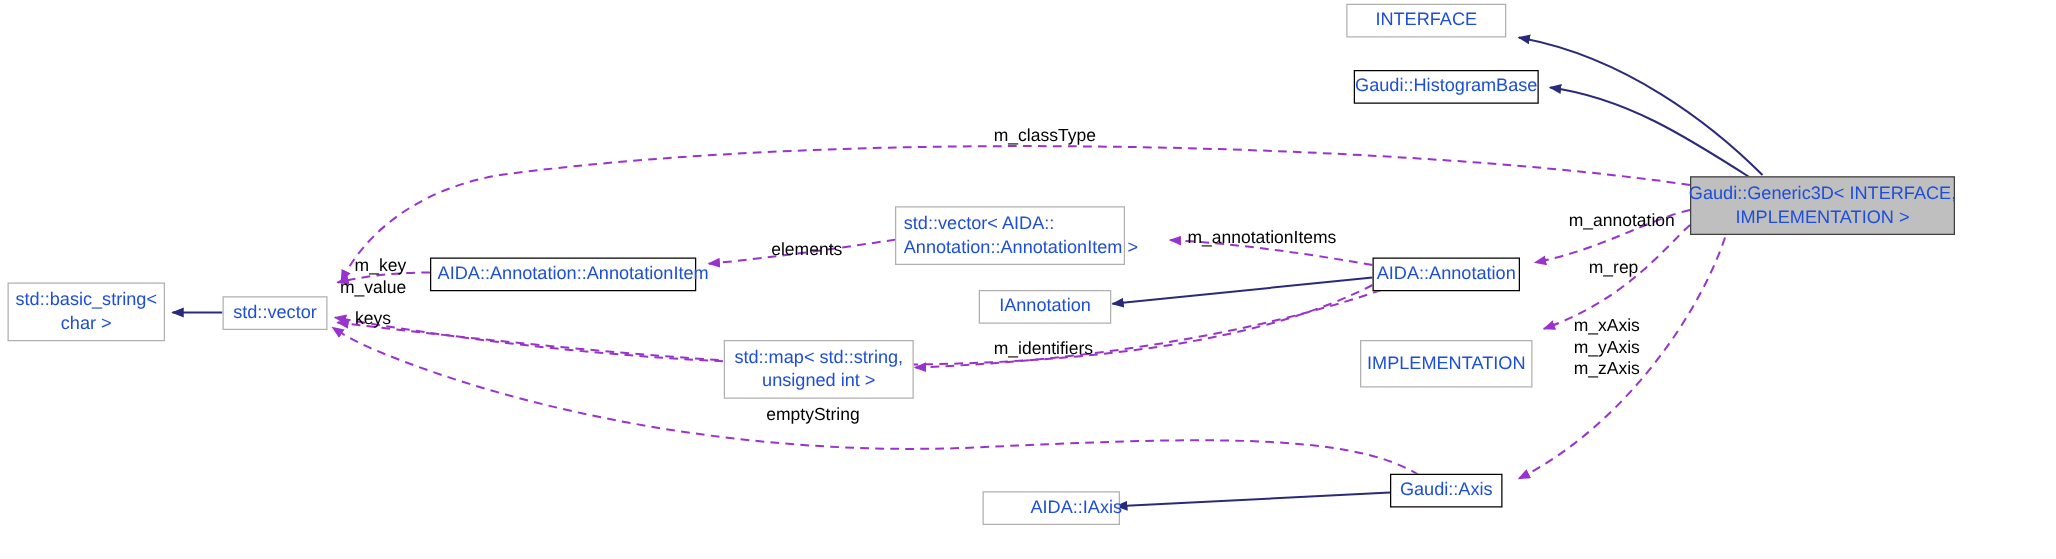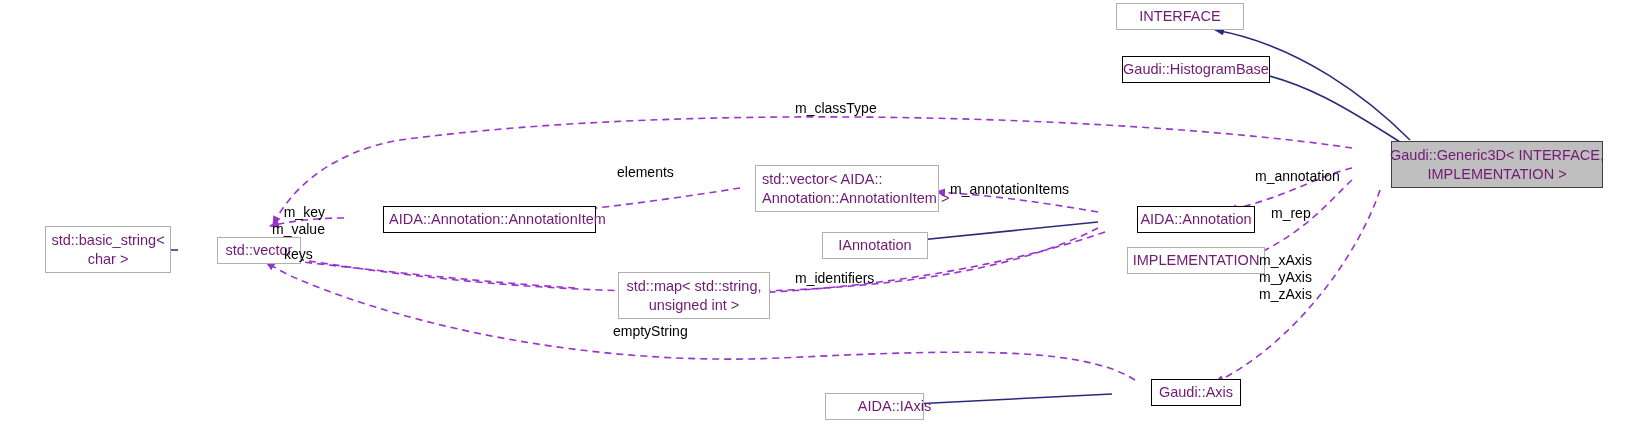--- a/index.html
+++ b/index.html
@@ -25,25 +25,24 @@
   }
   .node {
     position: absolute;
     box-sizing: border-box;
     display: flex;
     flex-direction: column;
     align-items: center;
     justify-content: center;
     background: #ffffff;
     font-size: 14.5px;
-    color: #701a75;
+    color: #1d4ed8;
     line-height: 19px;
     white-space: nowrap;
     text-align: center;
-    margin-left: 39px;
   }
   .node.gray-border {
     border: 1px solid #b0b0b0;
   }
   .node.black-border {
     border: 1px solid #000000;
   }
   .node.highlight {
     background: #bfbfbf;
     border: 1px solid #404040;
@@ -148,42 +147,42 @@
   </div>
 
   <div class="node gray-border" style="left:783px; top:232px; width:106px; height:27px;">
     <span class="line">IAnnotation</span>
   </div>
 
   <div class="node black-border" style="left:1098px; top:206px; width:118px; height:27px;">
     <span class="line">AIDA::Annotation</span>
   </div>
 
-  <div class="node gray-border" style="left:1088px; top:247px; width:138px; height:27px;">
+  <div class="node gray-border" style="left:1088px; top:272px; width:138px; height:38px;">
     <span class="line">IMPLEMENTATION</span>
   </div>
 
   <div class="node gray-border" style="left:579px; top:272px; width:152px; height:47px;">
     <span class="line">std::map&lt; std::string,</span>
     <span class="line">unsigned int &gt;</span>
   </div>
 
-  <div class="node gray-border" style="left:786px; top:393px; width:99px; height:27px;padding-left:40px;">
+  <div class="node gray-border" style="left:786px; top:393px; width:110px; height:27px;padding-left:40px;">
     <span class="line">AIDA::IAxis</span>
   </div>
 
   <div class="node black-border" style="left:1112px; top:379px; width:90px; height:27px;text-align:center;">
     <span class="line">Gaudi::Axis</span>
   </div>
 
   <div class="edge-label" style="left:795px; top:100px;">
     <span class="line">m_classType</span>
   </div>
 
-  <div class="edge-label" style="left:617px; top:164px;">
+  <div class="edge-label" style="left:617px; top:191px;">
     <span class="line">elements</span>
   </div>
 
   <div class="edge-label" style="left:950px; top:181px;">
     <span class="line">m_annotationItems</span>
   </div>
 
   <div class="edge-label" style="left:1255px; top:168px;">
     <span class="line">m_annotation</span>
   </div>

